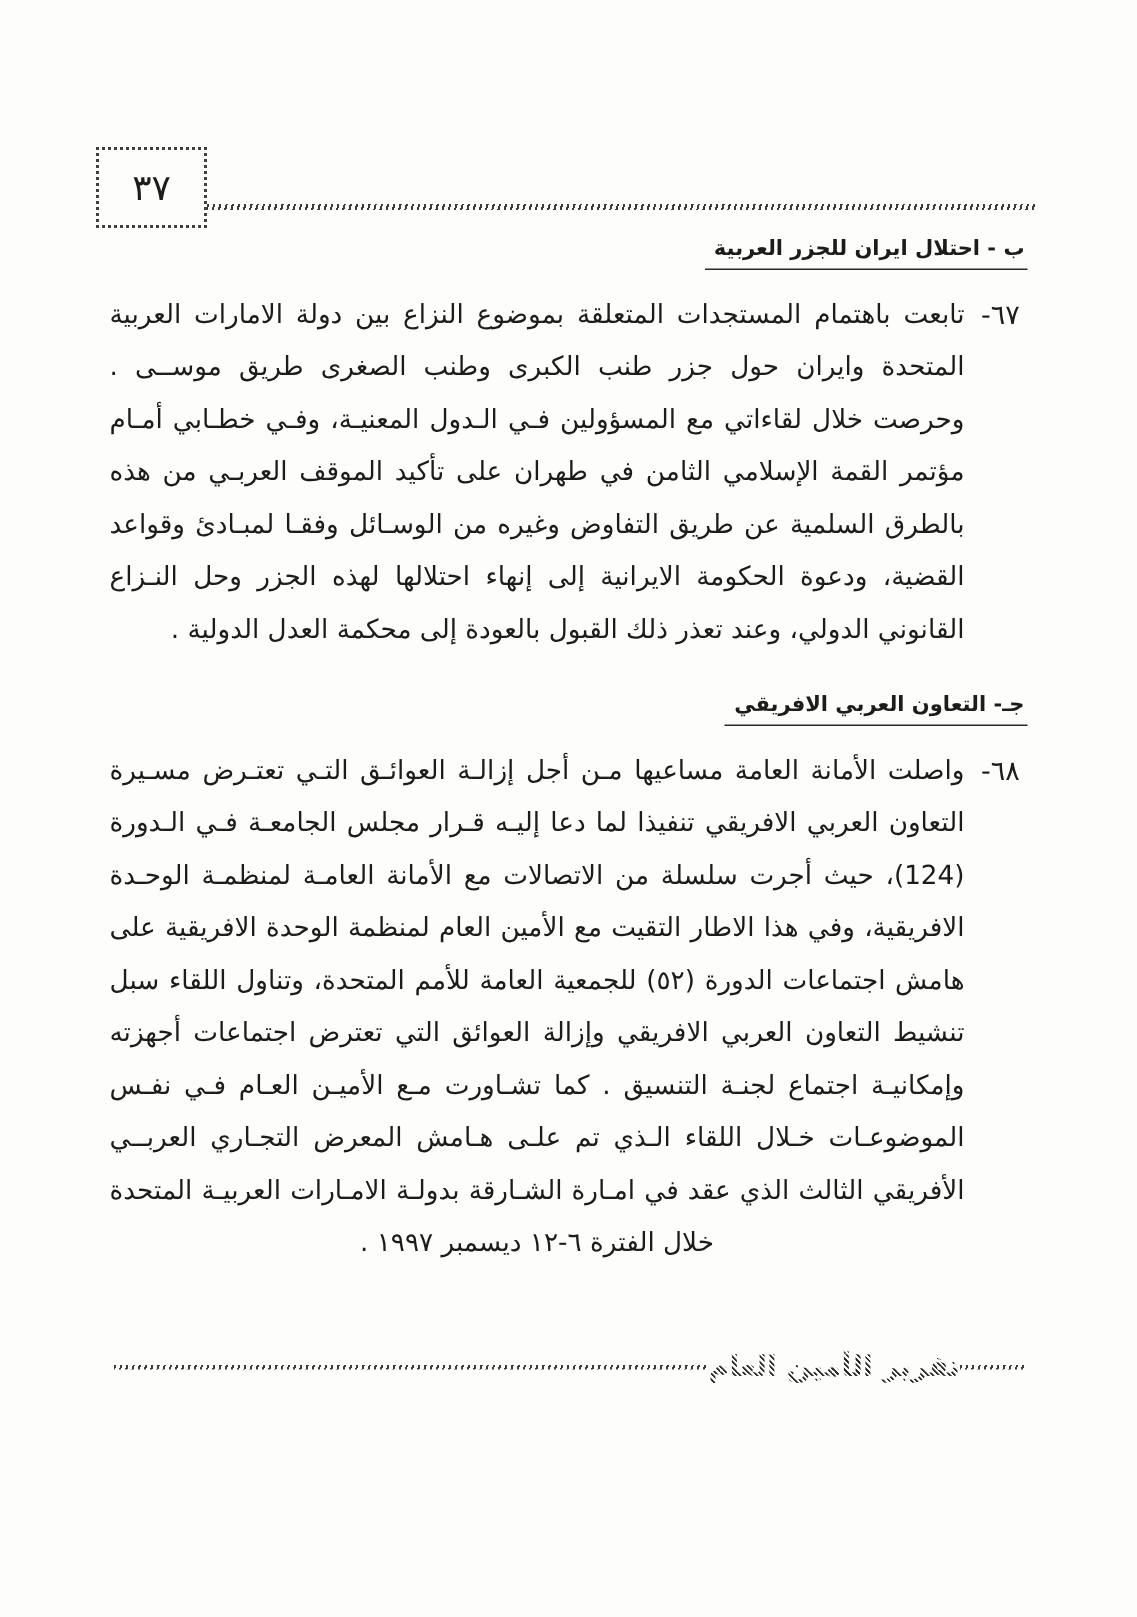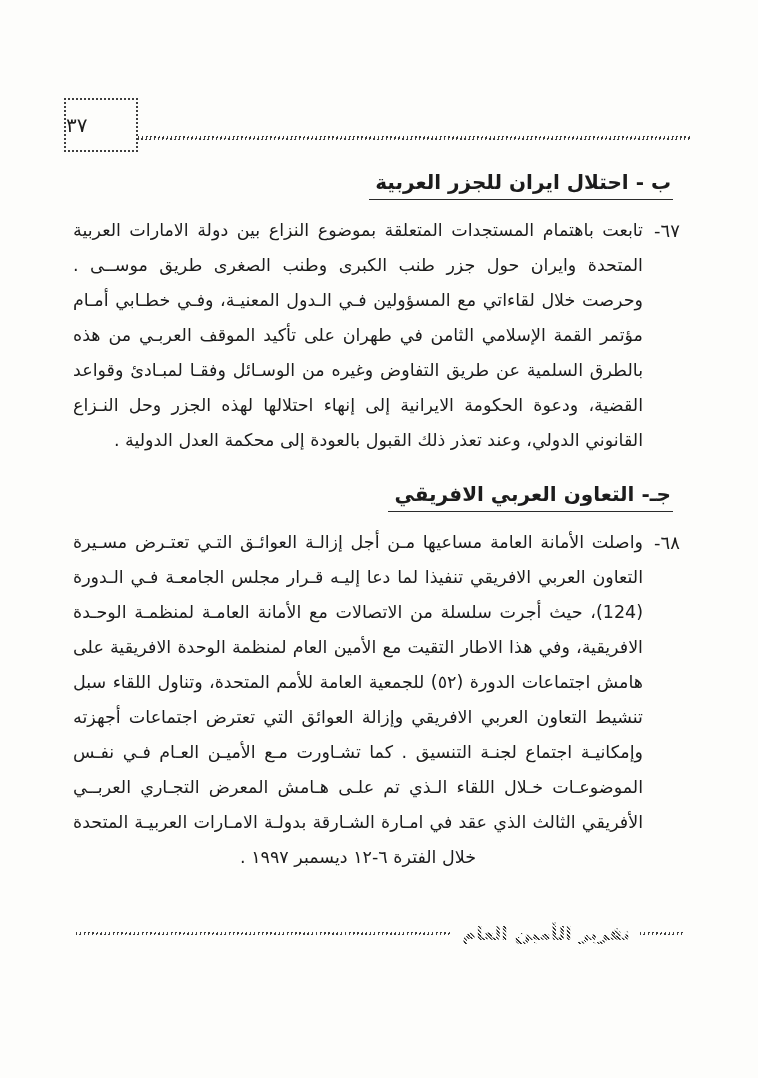--- a/index.html
+++ b/index.html
@@ -19,40 +19,40 @@
   .top-row {
     direction: ltr;
     position: absolute;
     top: 98px; left: 64px; right: 66px;
     display: flex;
     align-items: flex-end;
   }
   .page-num-box {
     width: 70px; height: 50px;
     border: 2px dotted #3f3f3f;
-    display: flex; align-items: center; 
-    font-size: 20px;
+    display: flex; align-items: center; justify-content: center;
+    font-size: 24px;
     background: #fdfdfb;
     flex: 0 0 auto;
   }
   .rule {
     height: 4px;
     background: repeating-linear-gradient(105deg, #3c3c3c 0 1.4px, transparent 1.4px 4px);
   }
   .top-rule { flex: 1; margin-bottom: 12px; }
 
   
   .content {
     position: absolute;
     top: 158px; right: 73px; left: 73px;
   }
   .heading {
-    margin: 12px;
+    margin: 0;
     padding: 0;
-    font-size: 20px;
+    font-size: 14px;
     font-weight: 600;
     text-align: right;
   }
   .heading .hd-text {
     display: inline-block;
     border-bottom: 1.5px solid #2a2a2a;
     padding: 0 2px 5px 6px;
   }
   .heading.second { margin-top: 24px; }
 
@@ -70,24 +70,23 @@
   }
   .body { flex: 1; font-size: 17.5px; line-height: 35px; }
   .body .line { text-align: justify; text-align-last: justify; }
   .body .line.last { text-align: justify; text-align-last: right; }
   .body.center-last .line.last { text-align-last: center; }
 
   
   .footer-row {
     direction: ltr;
     position: absolute;
-    top: 922px; left: 76px; right: 74px;
+    top: 900px; left: 76px; right: 74px;
     display: flex;
     align-items: center;
-    gap: 10px;
   }
   .f-rule-long { flex: 1; height: 3px; }
   .f-rule-short { width: 44px; height: 3px; flex: 0 0 auto; }
   .footer-title {
     direction: rtl;
     font-size: 19px;
     font-weight: bold;
     letter-spacing: 1px;
     color: #4a4a4a;
     white-space: nowrap;

